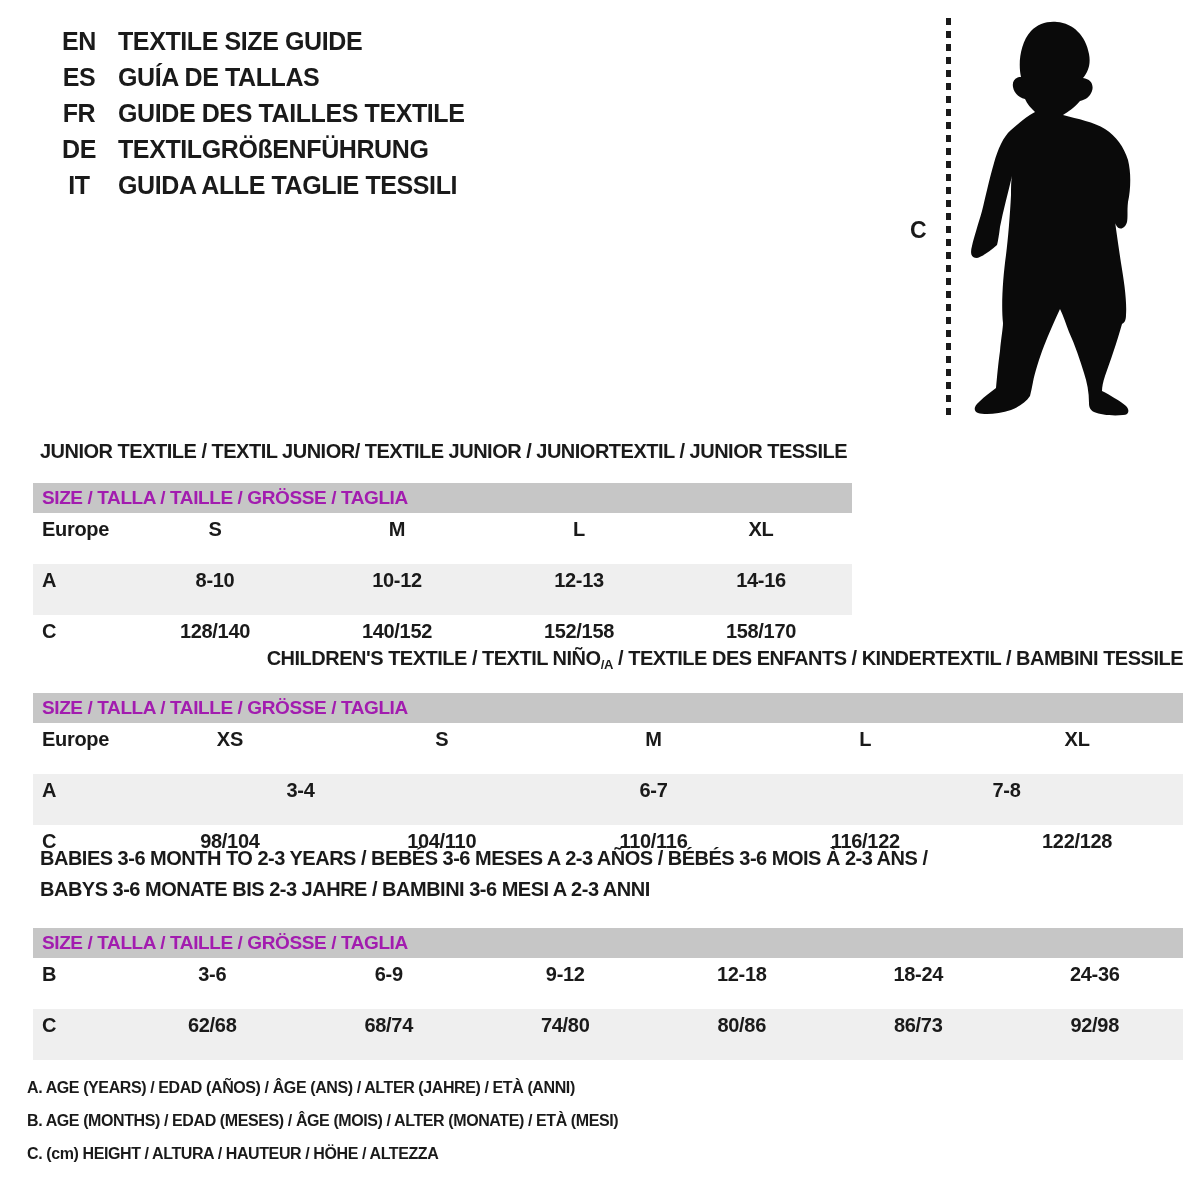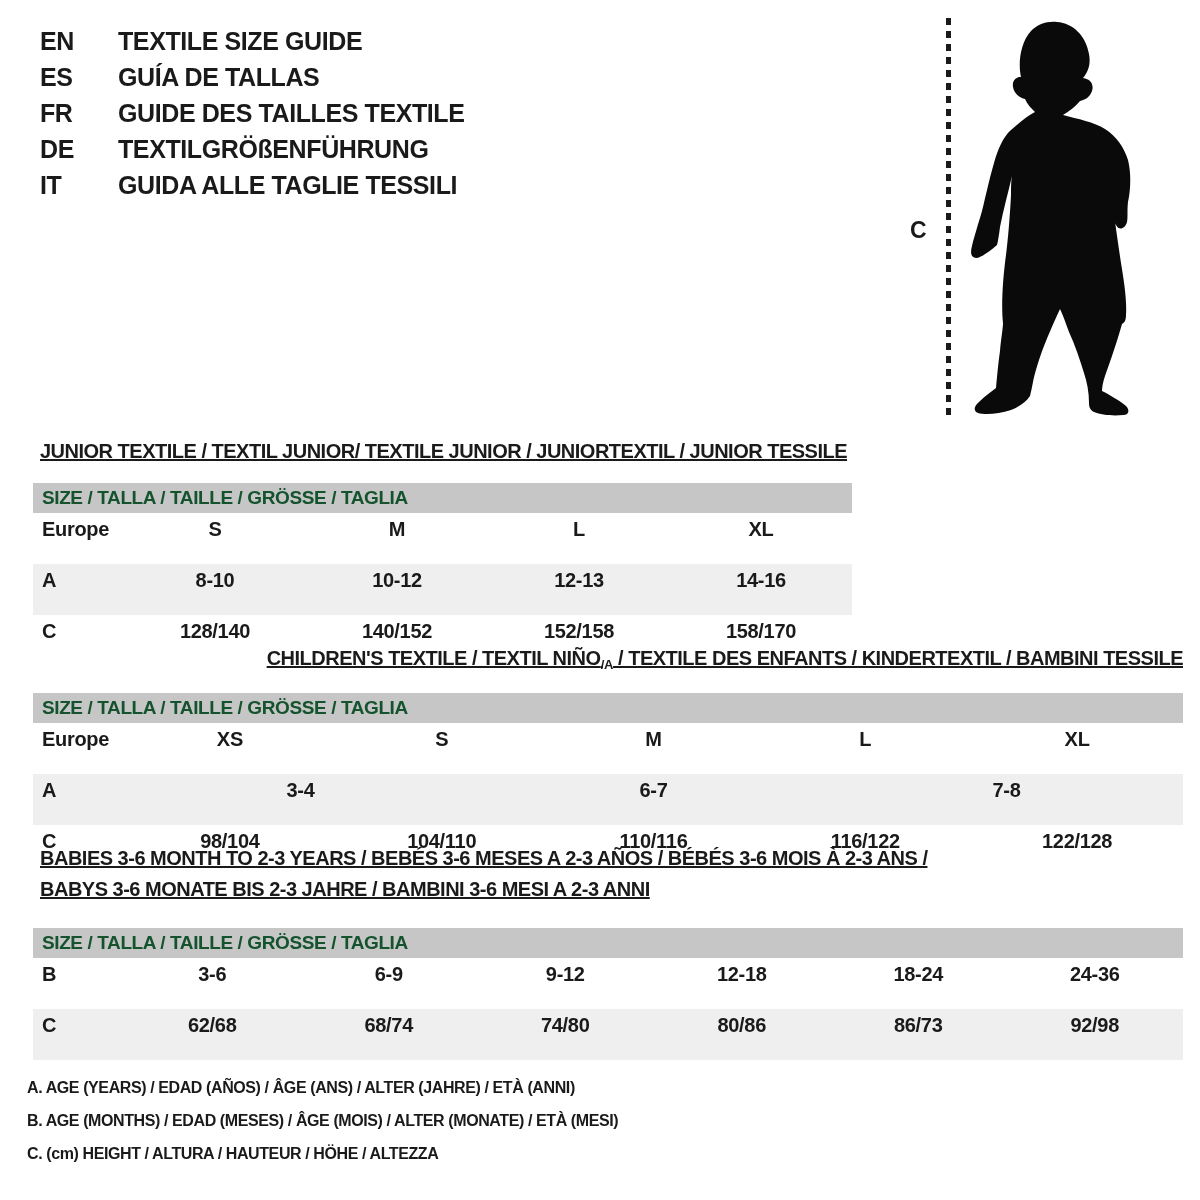--- a/index.html
+++ b/index.html
@@ -11,43 +11,43 @@
   }
   *{margin:0;padding:0;box-sizing:border-box;}
   html,body{background:var(--background);}
   body{
     width:1200px;height:1200px;position:relative;overflow:hidden;
     font-family:"Liberation Sans","DejaVu Sans",sans-serif;
     font-weight:bold;color:var(--text);
   }
   
   .lang-list{position:absolute;left:40px;top:27px;}
-  .lang-row{display:flex;align-items:baseline;height:36px;font-size:25px;letter-spacing:-0.4px;white-space:nowrap;}
+  .lang-row{display:flex;align-items:baseline;height:36px;font-size:25px;letter-spacing:-0.4px;white-space:nowrap;text-align:center;}
   .lang-code{flex:0 0 78px;}
   
   .measure-line{
     position:absolute;left:946px;top:18px;width:5px;height:397px;
     background:repeating-linear-gradient(to bottom,var(--text) 0 7px,transparent 7px 13px);
   }
   .c-label{position:absolute;left:910px;top:217px;font-size:23px;}
   .toddler-svg{position:absolute;left:965px;top:15px;width:175px;height:405px;}
   .toddler-svg path{fill:var(--silhouette);}
   
   .section{position:absolute;}
   #section-junior{left:33px;top:436px;width:819px;}
   #section-children{left:33px;top:643px;width:1150px;}
   #section-babies{left:33px;top:843px;width:1150px;}
-  .sec-heading{padding-left:7px;font-size:20px;letter-spacing:-0.5px;text-decoration:underline;}
+  .sec-heading{padding-left:7px;font-size:20px;letter-spacing:-0.5px;}
   .heading-line{line-height:31px;white-space:nowrap;}
   #section-junior .sec-heading{margin-bottom:16px;}
   #section-children .sec-heading{margin-bottom:17px;text-align:right;}
   #section-babies .sec-heading{margin-bottom:23px;}
   .sub{font-size:13px;position:relative;top:4px;letter-spacing:-0.3px;}
   
-  .t-header{height:30px;line-height:30px;background:var(--header-band);padding-left:9px;font-size:19px;letter-spacing:-0.4px;color:#14532d;}
+  .t-header{height:30px;line-height:30px;background:var(--header-band);padding-left:9px;font-size:19px;letter-spacing:-0.4px;color:#a21caf;}
   .t-row{display:flex;height:51px;line-height:33px;font-size:20px;letter-spacing:-0.3px;}
   .t-row.shaded{background:var(--shaded-row);}
   .t-label{flex:0 0 91px;padding-left:9px;}
   .t-cell{flex:1;text-align:center;}
   
   .legend{position:absolute;left:27px;top:1071px;font-size:16px;letter-spacing:-0.4px;}
   .legend-line{line-height:33px;white-space:nowrap;}
 </style>
 </head>
 <body>

